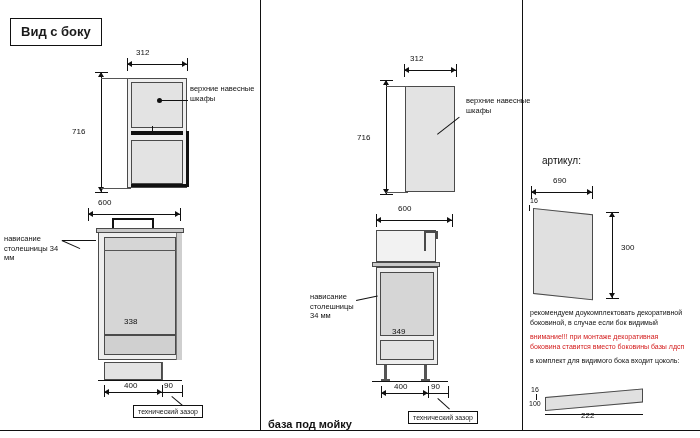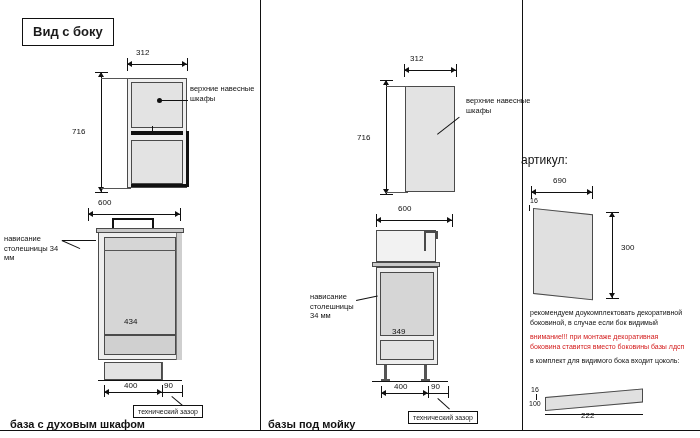--- a/index.html
+++ b/index.html
@@ -43,21 +43,21 @@
   .leader{background:#111;height:1px;transform-origin:0 0;}
   .callout-box{border:1px solid #111;font-size:7px;padding:2px 4px;background:#fff;}
   .bottom-rule{position:absolute;left:0;top:430px;width:700px;height:1px;background:#111;}
   .sep-v{position:absolute;top:0;width:1px;height:430px;background:#111;}
 </style>
 </head>
 <body>
 
 <div class="canvas">
 
-  <div class="abs ttl" style="left:22px;top:18px;">Вид с боку</div>
+  <div class="abs ttl" style="left:10px;top:18px;">Вид с боку</div>
 
   <div class="abs dim" style="left:136px;top:48px;">312</div>
   <div class="abs h-line" style="left:127px;top:64px;width:60px;"></div>
   <div class="abs arrowL" style="left:127px;top:61px;"></div>
   <div class="abs arrowR" style="left:182px;top:61px;"></div>
   <div class="abs v-line" style="left:127px;top:58px;height:13px;"></div>
   <div class="abs v-line" style="left:187px;top:58px;height:13px;"></div>
 
   <div class="abs box fill-l" style="left:127px;top:78px;width:60px;height:110px;"></div>
   <div class="abs box fill-m" style="left:131px;top:82px;width:52px;height:46px;"></div>
@@ -93,21 +93,21 @@
   <div class="abs box fill-l" style="left:98px;top:228px;width:84px;height:132px;"></div>
 
   <div class="abs" style="left:96px;top:228px;width:88px;height:5px;background:#c9c9c9;border:1px solid #4a4a4a;box-sizing:border-box;"></div>
 
   <div class="abs" style="left:112px;top:218px;width:42px;height:2px;background:#111;"></div>
   <div class="abs" style="left:112px;top:218px;width:2px;height:10px;background:#111;"></div>
   <div class="abs" style="left:152px;top:218px;width:2px;height:10px;background:#111;"></div>
 
   <div class="abs box fill-d" style="left:104px;top:237px;width:72px;height:98px;"></div>
   <div class="abs h-thin" style="left:104px;top:250px;width:72px;"></div>
-  <div class="abs dim" style="left:124px;top:317px;">434</div>
+  <div class="abs dim" style="left:124px;top:317px;">338</div>
   <div class="abs" style="left:104px;top:335px;width:72px;height:20px;background:#d0d0d0;border:1px solid #4a4a4a;box-sizing:border-box;"></div>
 
   <div class="abs" style="left:176px;top:233px;width:6px;height:127px;background:#cfcfcf;border-left:1px solid #777;box-sizing:border-box;"></div>
 
   <div class="abs h-line" style="left:62px;top:240px;width:34px;"></div>
   <div class="abs leader" style="left:62px;top:240px;width:20px;transform:rotate(24deg);"></div>
   <div class="abs lbl" style="left:4px;top:234px;width:62px;white-space:pre-line;text-align:left;">нависание
 столешницы 34 мм</div>
 
   <div class="abs box fill-m" style="left:104px;top:362px;width:58px;height:18px;"></div>
@@ -121,21 +121,20 @@
   <div class="abs v-line" style="left:162px;top:385px;height:12px;"></div>
   <div class="abs dim" style="left:124px;top:381px;">400</div>
 
   <div class="abs h-line" style="left:162px;top:392px;width:20px;"></div>
   <div class="abs v-line" style="left:182px;top:385px;height:12px;"></div>
   <div class="abs dim" style="left:164px;top:381px;">90</div>
 
   <div class="abs leader" style="left:172px;top:396px;width:16px;transform:rotate(40deg);"></div>
   <div class="abs callout-box" style="left:133px;top:405px;">технический зазор</div>
 
-  <div class="abs lbl-b" style="left:10px;top:418px;">база с духовым шкафом</div>
 
   <div class="abs dim" style="left:410px;top:54px;">312</div>
   <div class="abs h-line" style="left:404px;top:70px;width:52px;"></div>
   <div class="abs arrowL" style="left:404px;top:67px;"></div>
   <div class="abs arrowR" style="left:451px;top:67px;"></div>
   <div class="abs v-line" style="left:404px;top:64px;height:13px;"></div>
   <div class="abs v-line" style="left:456px;top:64px;height:13px;"></div>
 
   <div class="abs box fill-m" style="left:405px;top:86px;width:50px;height:106px;"></div>
 
@@ -188,23 +187,23 @@
   <div class="abs v-line" style="left:428px;top:386px;height:12px;"></div>
   <div class="abs dim" style="left:394px;top:382px;">400</div>
 
   <div class="abs h-line" style="left:428px;top:393px;width:20px;"></div>
   <div class="abs v-line" style="left:448px;top:386px;height:12px;"></div>
   <div class="abs dim" style="left:431px;top:382px;">90</div>
 
   <div class="abs leader" style="left:438px;top:398px;width:16px;transform:rotate(42deg);"></div>
   <div class="abs callout-box" style="left:408px;top:411px;">технический зазор</div>
 
-  <div class="abs lbl-b" style="left:268px;top:418px;">базы под мойку</div>
-
-  <div class="abs lbl" style="left:521px;top:156px;font-size:12px;">артикул:</div>
+  <div class="abs lbl-b" style="left:268px;top:418px;">база под мойку</div>
+
+  <div class="abs lbl" style="left:542px;top:156px;font-size:10px;">артикул:</div>
 
   <div class="abs dim" style="left:553px;top:176px;">690</div>
   <div class="abs h-line" style="left:531px;top:192px;width:61px;"></div>
   <div class="abs arrowL" style="left:531px;top:189px;"></div>
   <div class="abs arrowR" style="left:587px;top:189px;"></div>
   <div class="abs v-line" style="left:531px;top:186px;height:13px;"></div>
   <div class="abs v-line" style="left:592px;top:186px;height:13px;"></div>
 
   <div class="abs dim-sm" style="left:530px;top:197px;">16</div>
   <div class="abs v-line" style="left:529px;top:205px;height:6px;"></div>

